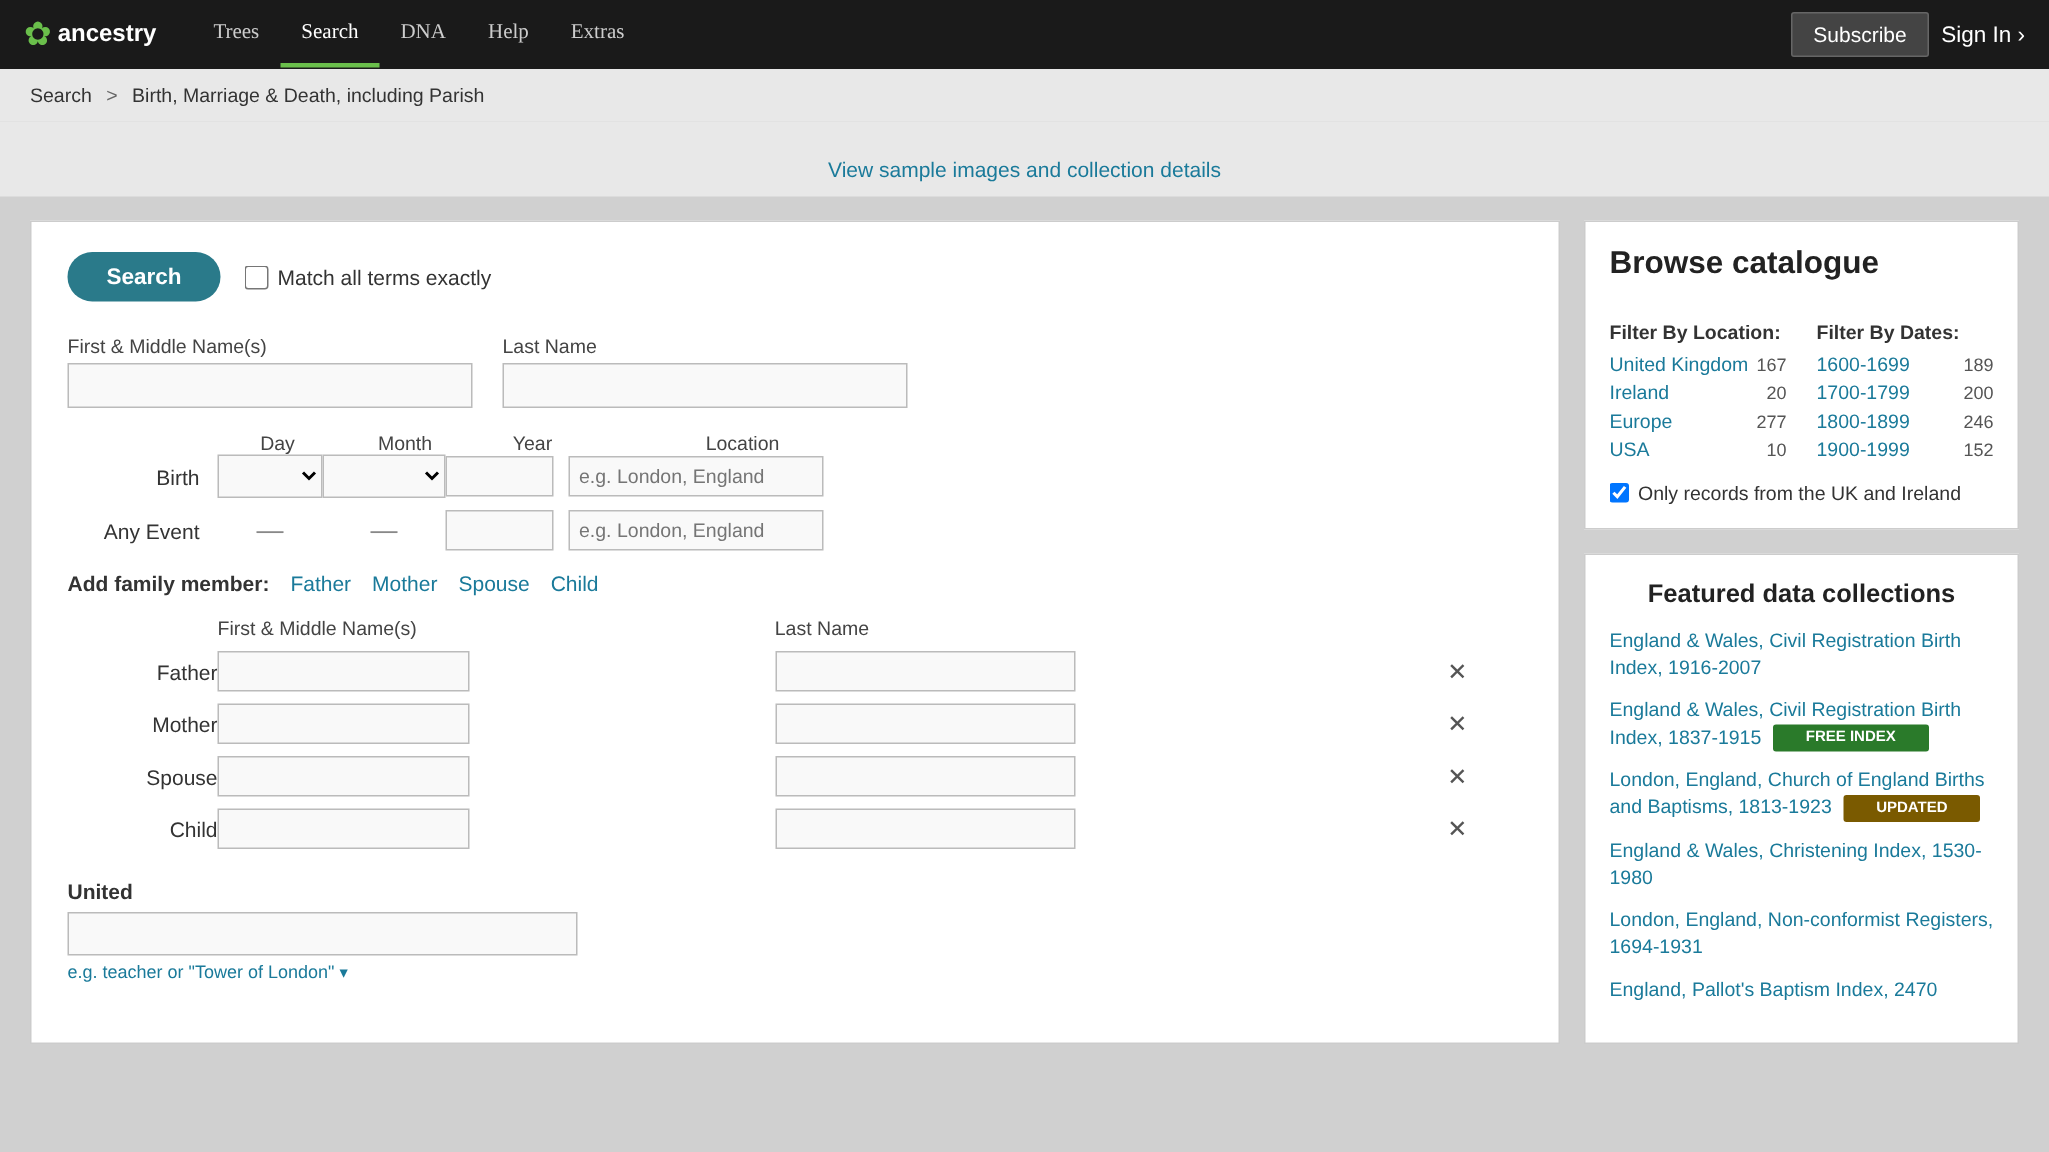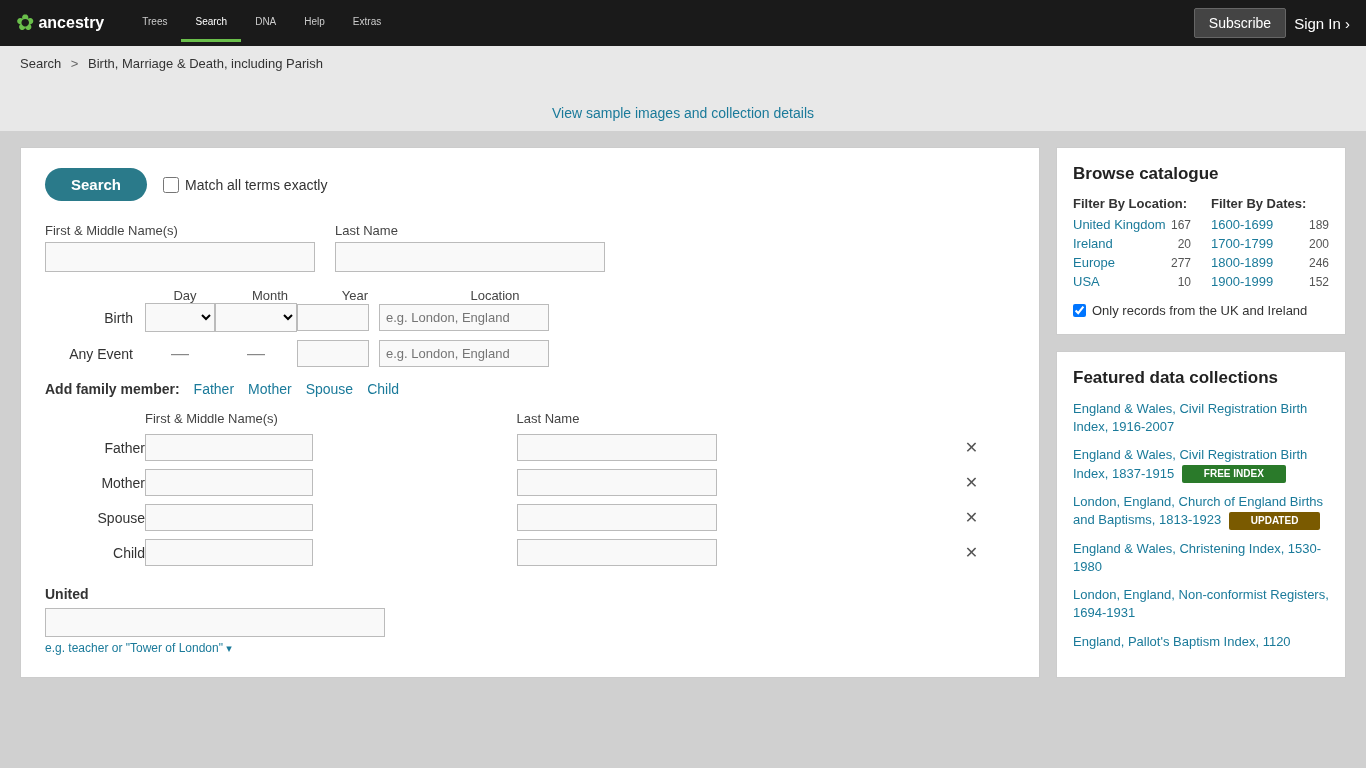--- a/index.html
+++ b/index.html
@@ -18,22 +18,23 @@
       align-items: center;
       margin-right: 24px;
     }
     .nav-logo .leaf-icon { color: #6abf4b; font-size: 22px; margin-right: 4px; }
     .nav-logo .brand { color: #fff; font-size: 16px; font-weight: bold; }
     .nav-links { display: flex; gap: 0; flex: 1; }
     .nav-link {
       color: #ccc;
       text-decoration: none;
       padding: 12px 14px;
-      font-size: 10px;
-      cursor: pointer;
+      font-size: 14px;
+      cursor: pointer;
+      font-family: Liberation Serif, serif;
     }
     .nav-link.active {
       color: #fff;
       border-bottom: 3px solid #6abf4b;
     }
     .nav-right { display: flex; align-items: center; gap: 8px; }
     .nav-btn-subscribe {
       background: #444;
       color: #fff;
       border: 1px solid #666;
@@ -268,24 +269,24 @@
       flex-direction: column;
       gap: 16px;
     }
 
     .catalogue-box {
       background: #fff;
       border: 1px solid #ccc;
       padding: 16px;
     }
     .catalogue-box h2 {
-      font-size: 17px;
+      font-size: 21px;
       font-weight: bold;
       color: #222;
-      margin-bottom: 12px;
+      margin-bottom: 26px;
     }
     .filter-cols {
       display: flex;
       gap: 20px;
     }
     .filter-col { flex: 1; }
     .filter-col h3 {
       font-size: 13px;
       font-weight: bold;
       color: #333;
@@ -317,20 +318,21 @@
     .featured-box {
       background: #fff;
       border: 1px solid #ccc;
       padding: 16px;
     }
     .featured-box h2 {
       font-size: 17px;
       font-weight: bold;
       color: #222;
       margin-bottom: 12px;
+      text-align: center;
     }
     .featured-link {
       display: block;
       color: #1a7a9a;
       font-size: 13px;
       text-decoration: none;
       margin-bottom: 10px;
       line-height: 1.4;
       cursor: pointer;
     }
@@ -561,19 +563,19 @@
         <span>London, England, Church of England Births and Baptisms, 1813-1923</span>
         <span class="badge badge-updated">UPDATED</span>
       </a>
       <a class="featured-link">
         <span>England &amp; Wales, Christening Index, 1530-1980</span>
       </a>
       <a class="featured-link">
         <span>London, England, Non-conformist Registers, 1694-1931</span>
       </a>
       <a class="featured-link">
-        <span>England, Pallot's Baptism Index, 1120</span>
+        <span>England, Pallot's Baptism Index, 2470</span>
       </a>
     </div>
 
   </div>
 
 </div>
 
 </body></html>

